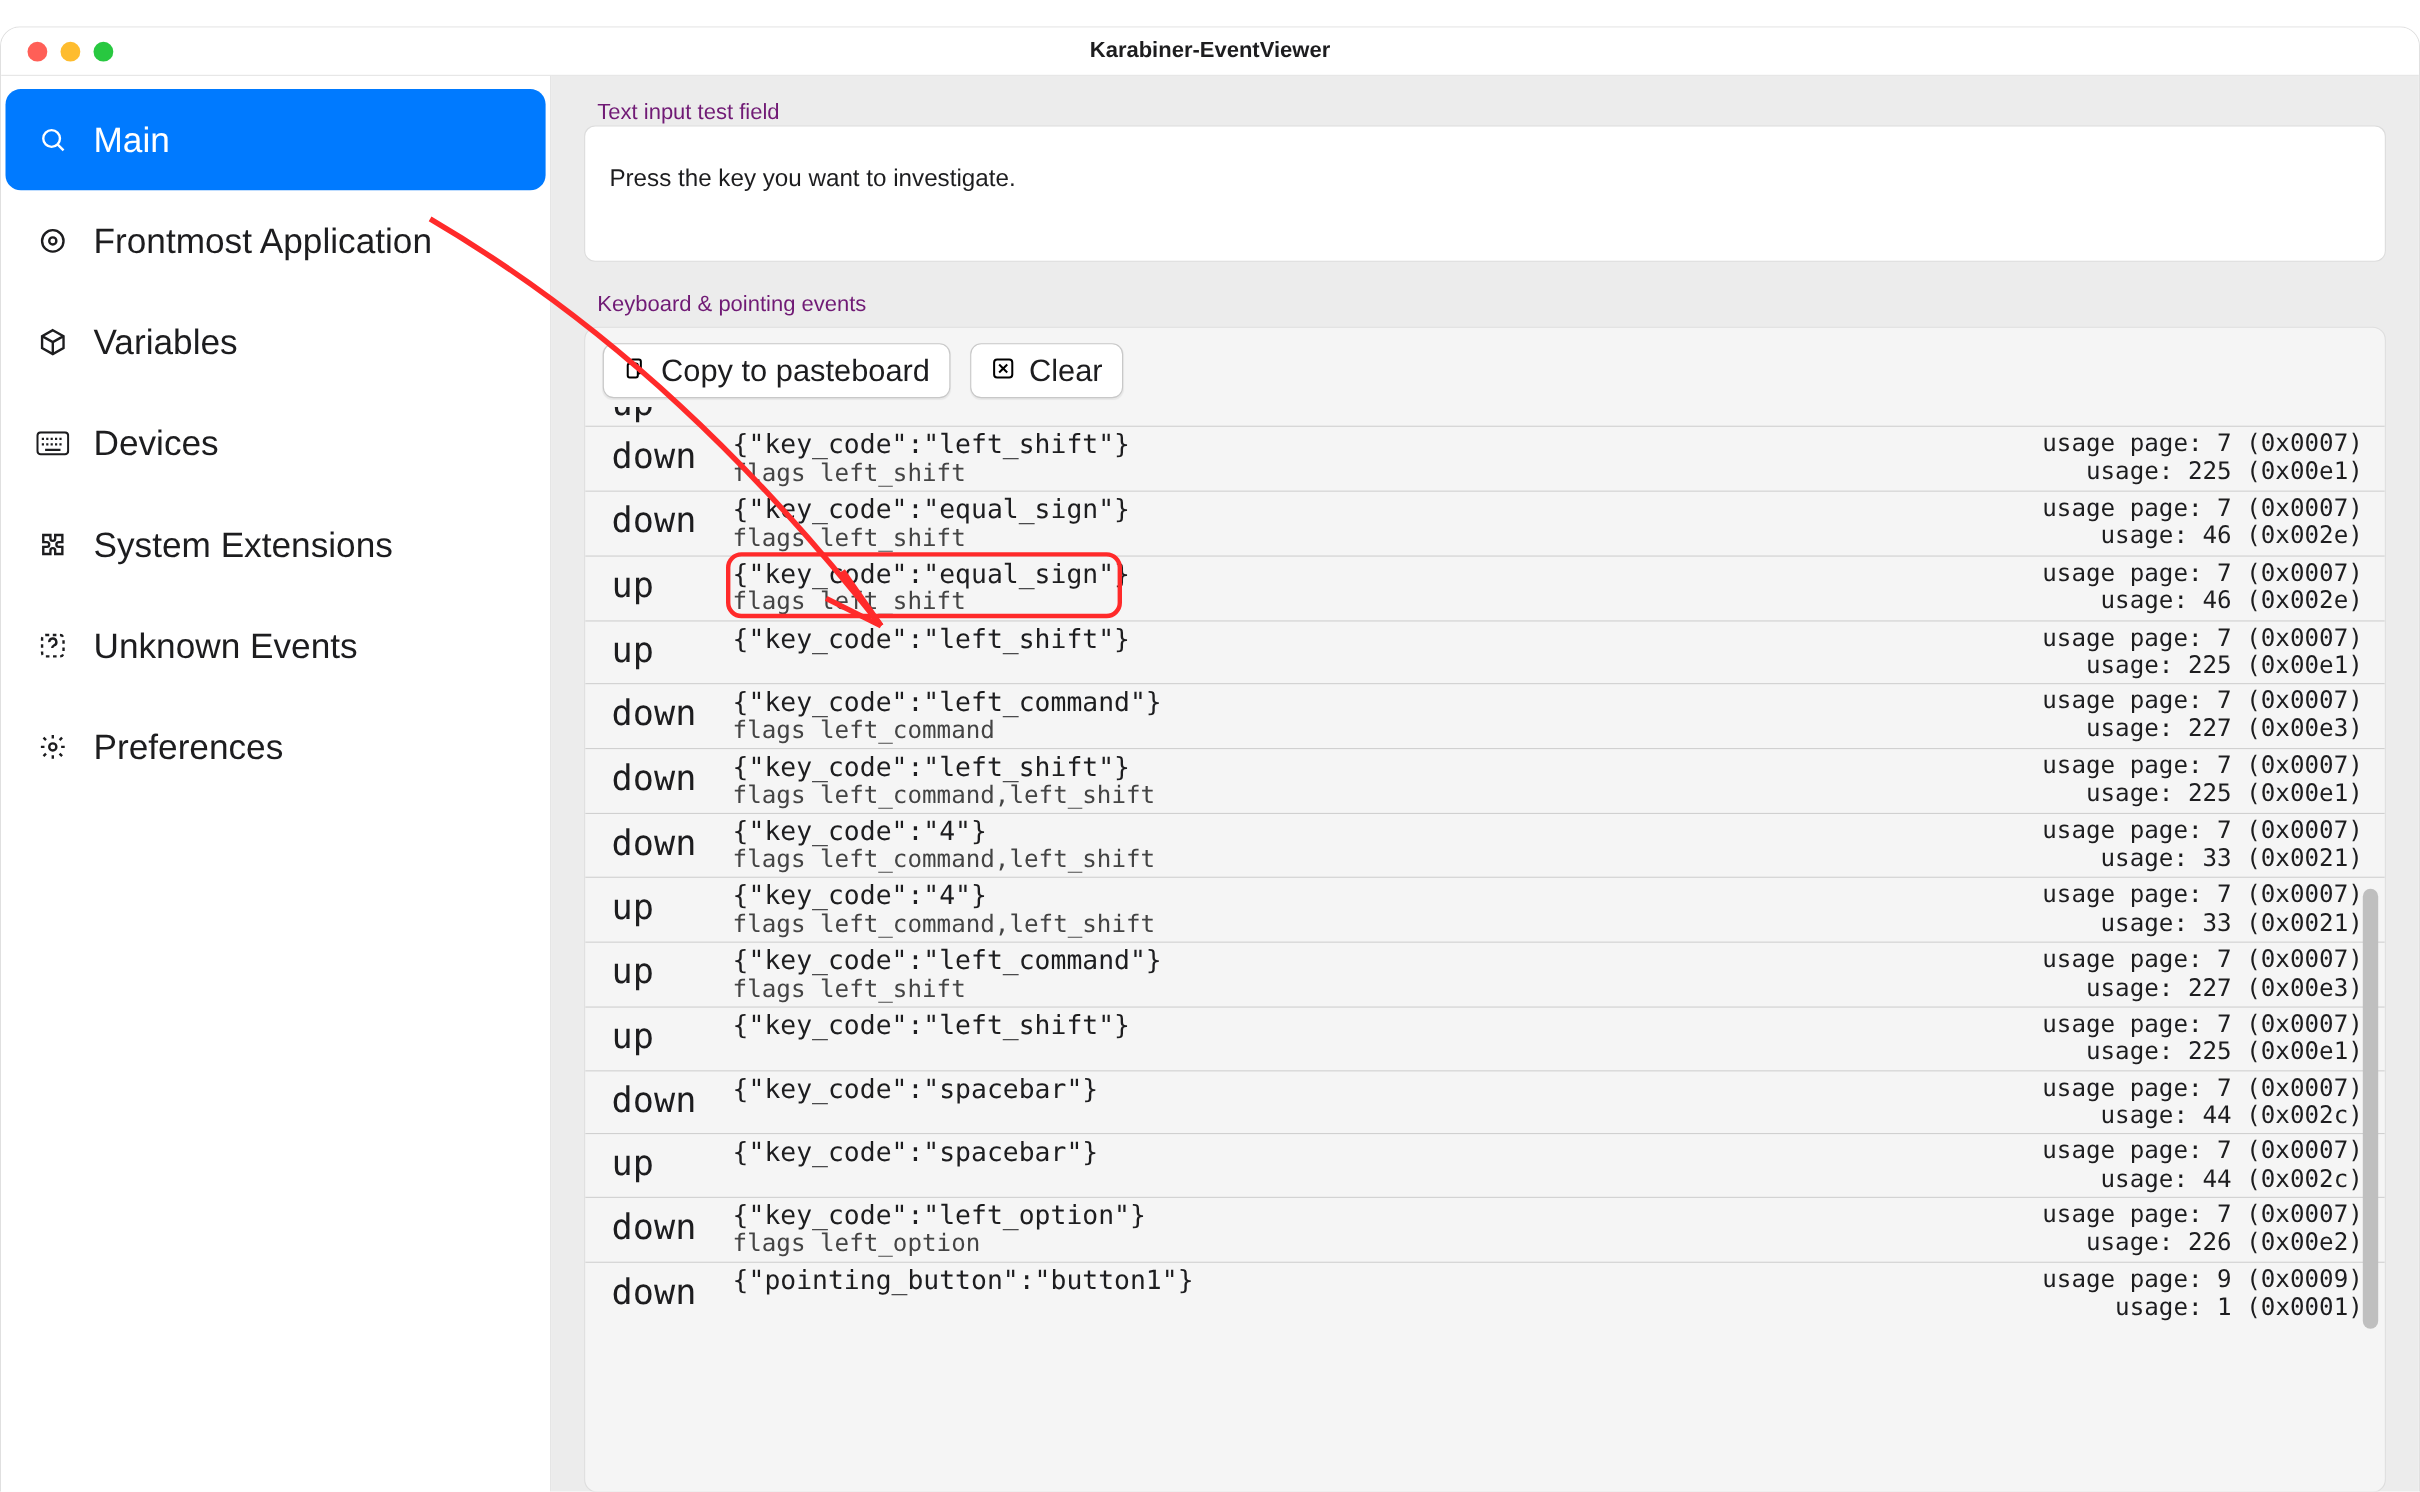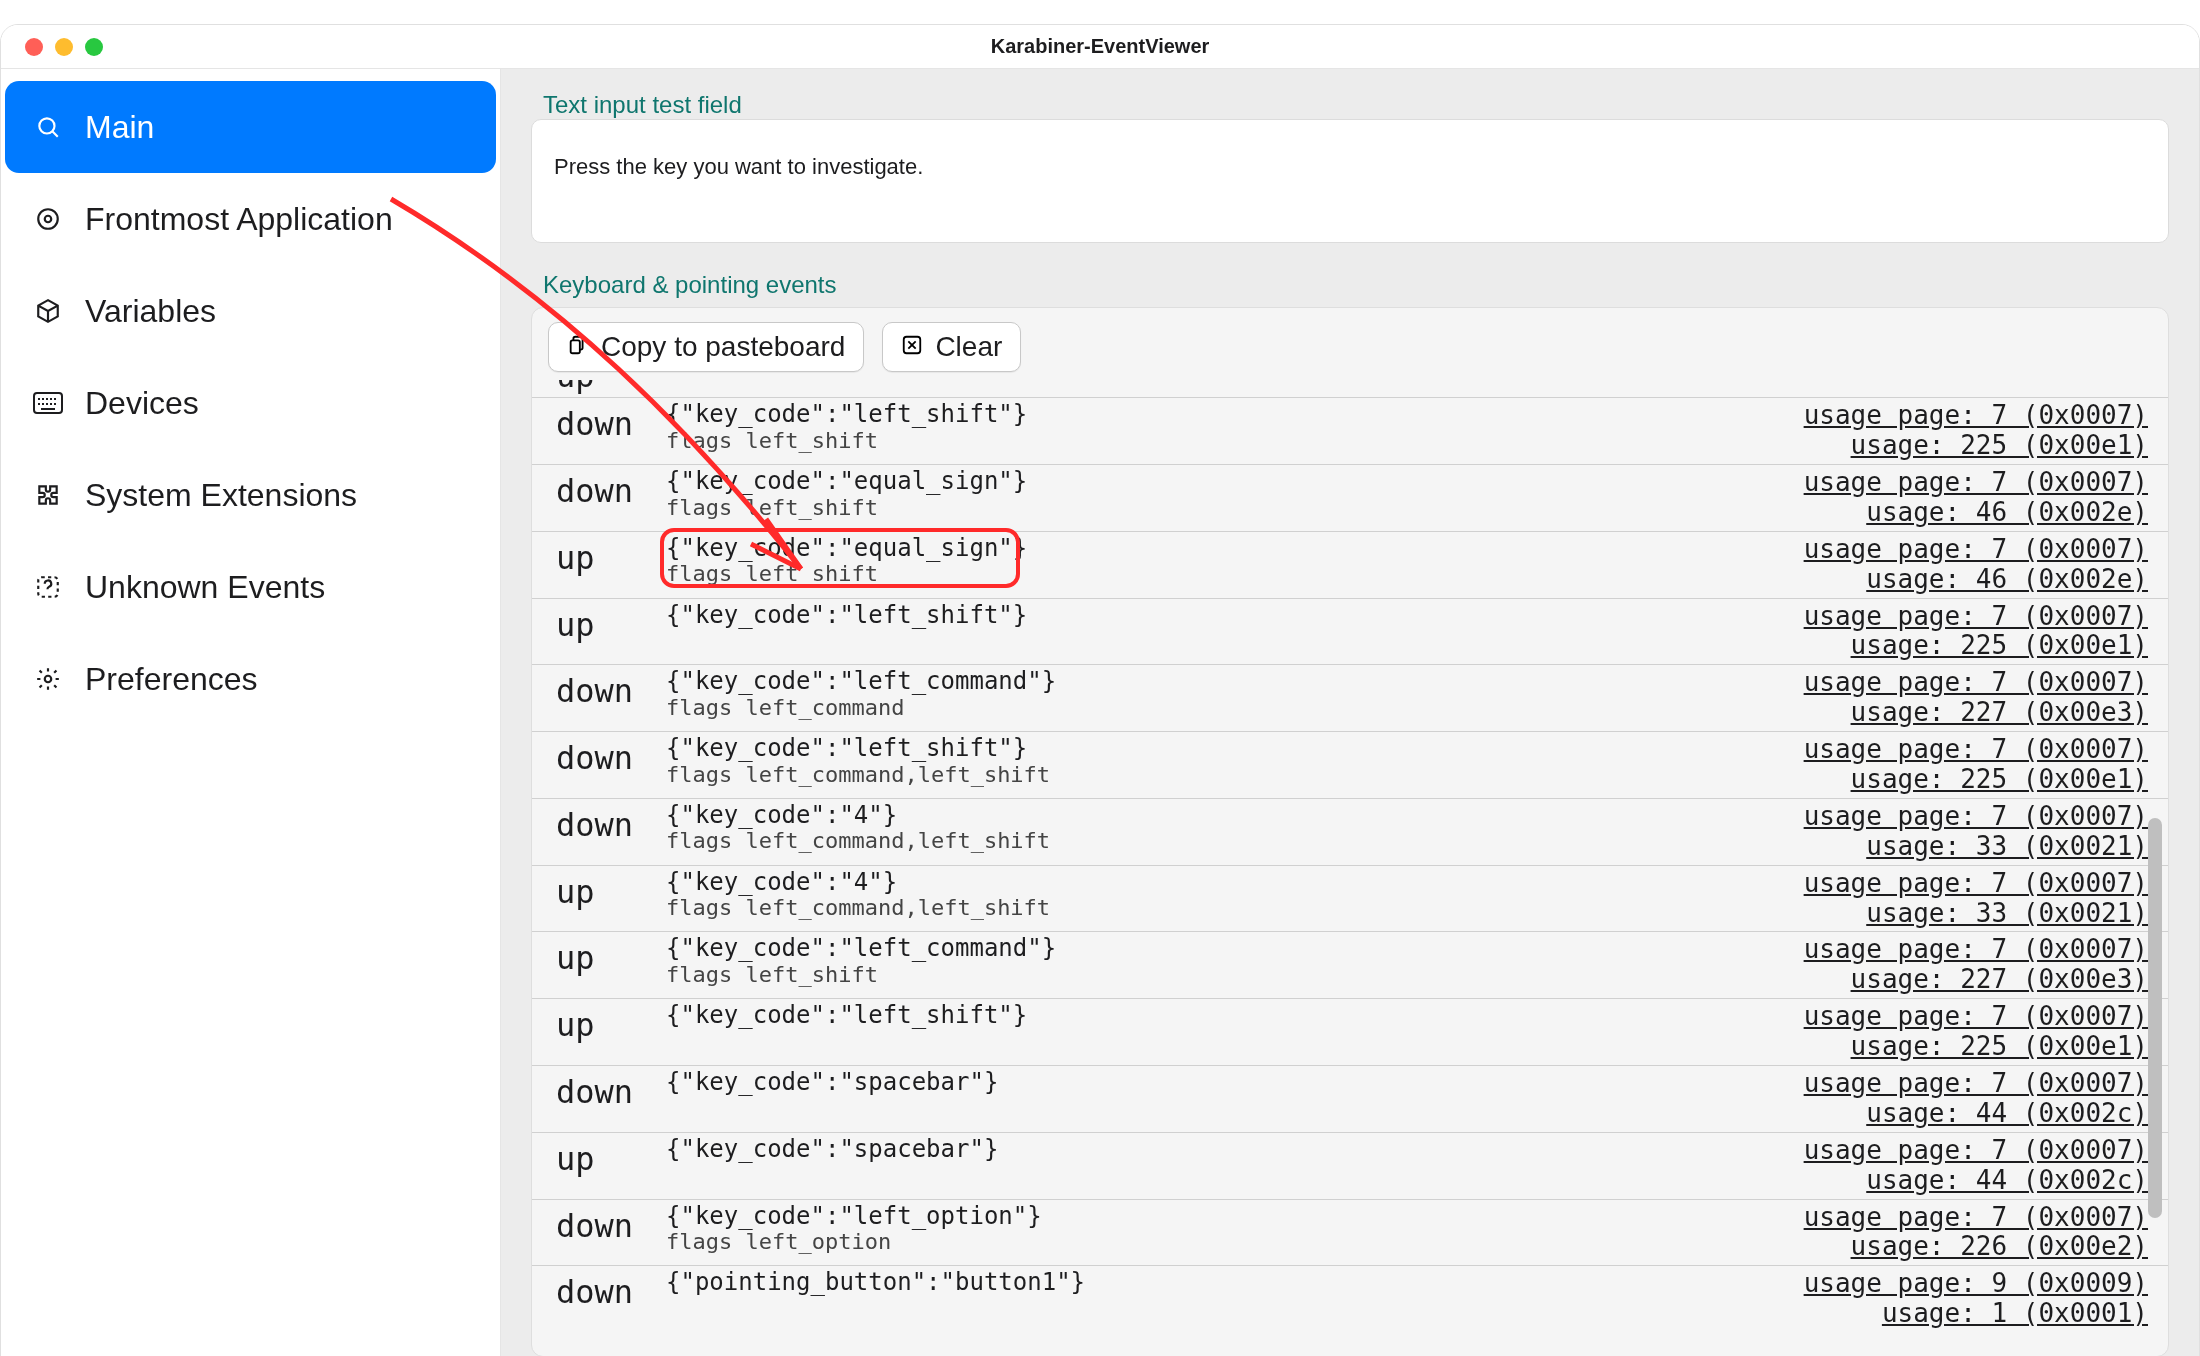--- a/index.html
+++ b/index.html
@@ -107,22 +107,22 @@
     background: var(--bg);
     padding: 22px 30px;
     display: flex;
     flex-direction: column;
     gap: 28px;
     min-width: 0;
     position: relative;
   }
 
   .section-label {
-    font-size: 24px;
-    color: #0f766e;
+    font-size: 20px;
+    color: #701a75;
     padding-left: 12px;
   }
 
   .text-input-box {
     background: #ffffff;
     border: 1px solid #dcdcdc;
     border-radius: 10px;
     padding: 34px 22px;
     min-height: 124px;
     font-size: 22px;
@@ -192,24 +192,23 @@
   .ev-flags {
     font-family: var(--mono);
     font-size: 22px;
     color: #444;
     line-height: 1.1;
   }
   .ev-right {
     text-align: right;
     padding-right: 20px;
     font-family: var(--mono);
-    font-size: 26px;
+    font-size: 22px;
     line-height: 1.15;
     white-space: nowrap;
-    text-decoration: underline;
   }
 
   
   .annotation {
     position: absolute;
     pointer-events: none;
     z-index: 50;
   }
   .hand-rect {
     position: absolute;

